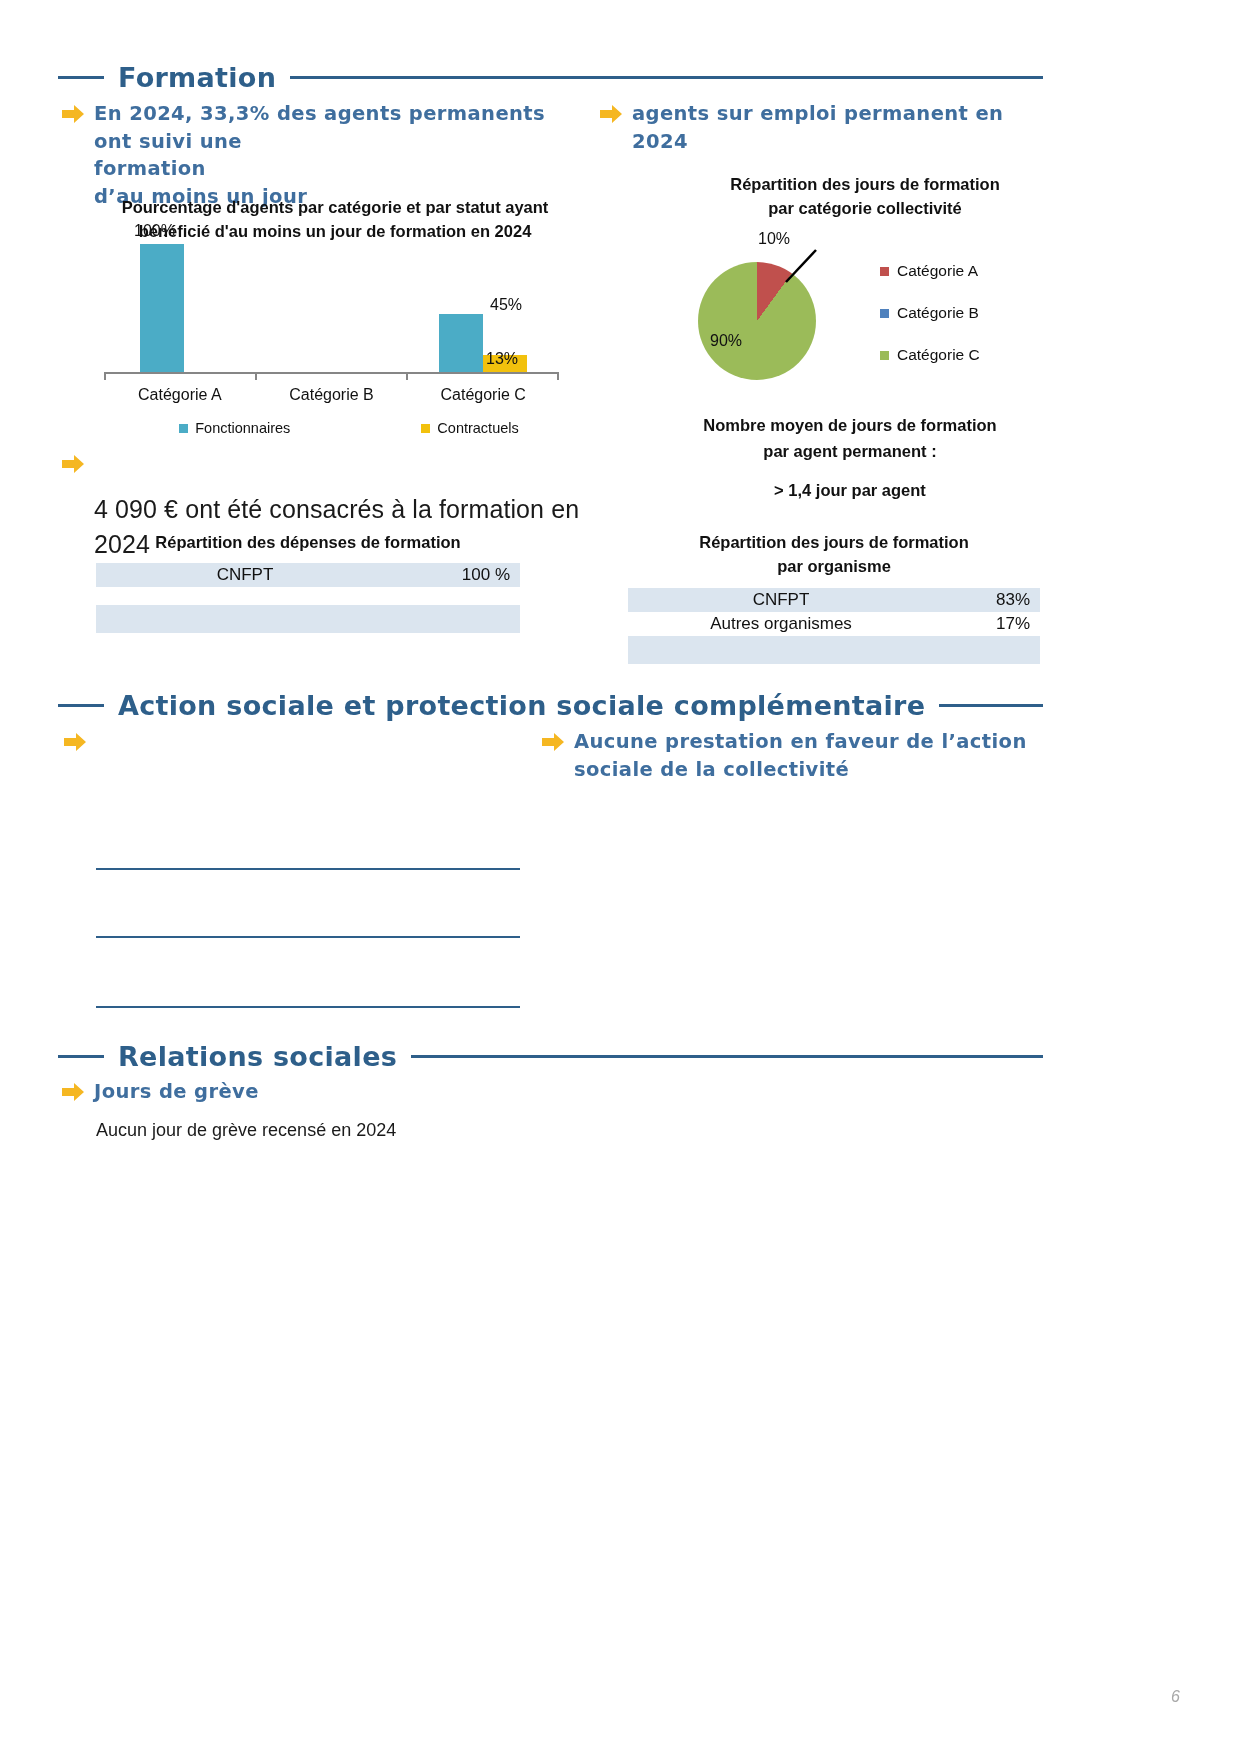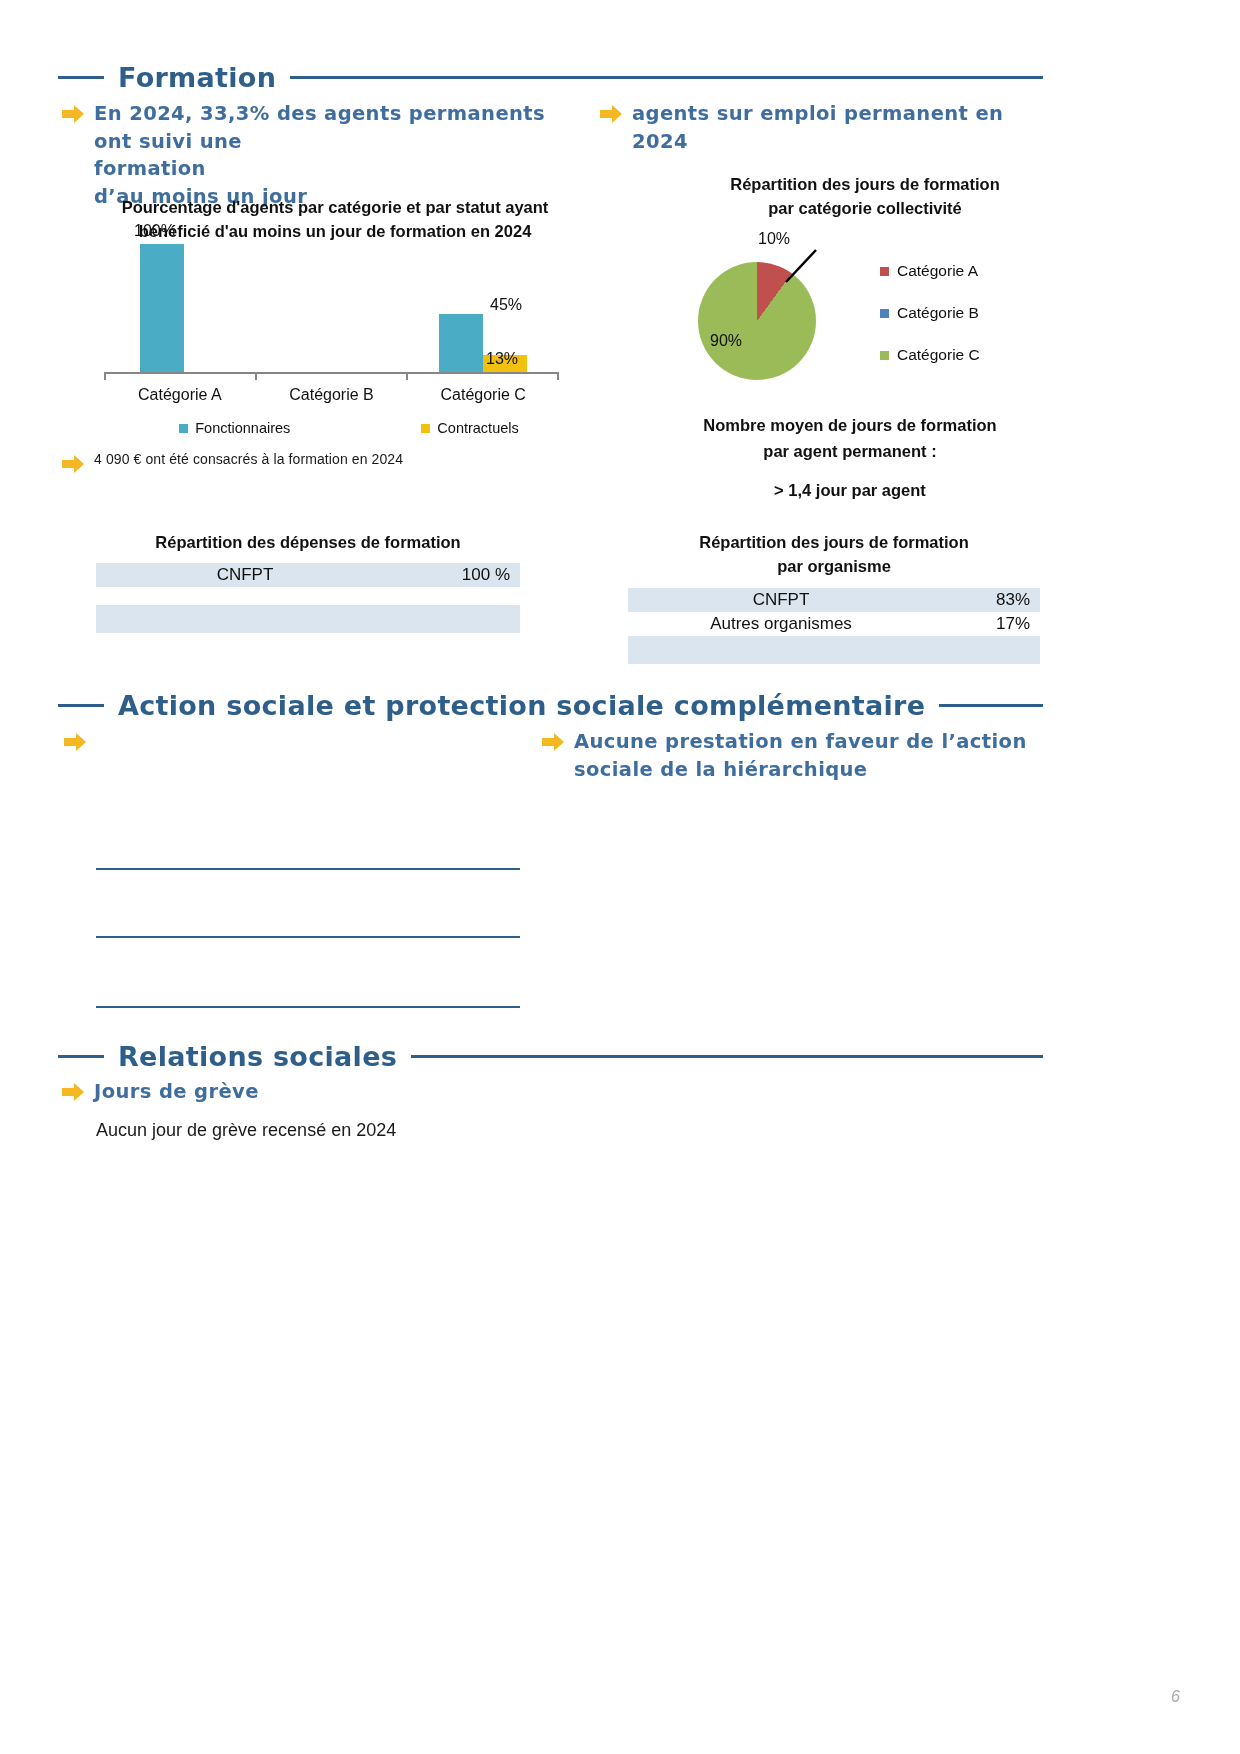--- a/index.html
+++ b/index.html
@@ -61,24 +61,25 @@
   }
   .bullet-blue {
     font-family: "DejaVu Sans", sans-serif;
     font-weight: bold;
     font-size: 19.5px;
     line-height: 1.42;
     color: #3f6e9e;
     letter-spacing: 0.4px;
   }
   .bullet-black {
-    font-size: 14px;
+    font-size: 25px;
     line-height: 1.4;
     color: #1a1a1a;
     letter-spacing: 0.1px;
+    margin-top: 42px;
   }
 
   
   .chart-title {
     position: absolute;
     font-weight: bold;
     font-size: 16.5px;
     line-height: 1.45;
     color: #111;
     text-align: center;
@@ -426,21 +427,21 @@
   </svg>
   <div class="bullet-blue"></div>
 </div>
 
 <div class="bullet-row" style="left:542px; top:728px; width:500px;">
   <svg class="arrow-icon" viewBox="0 0 22 20">
     <path d="M0 6 H12 V1 L22 10 L12 19 V14 H0 Z" fill="#f5b722"></path>
   </svg>
   <div class="bullet-blue">
     <div>Aucune prestation en faveur de l’action</div>
-    <div>sociale de la hiérarchique</div>
+    <div>sociale de la collectivité</div>
   </div>
 </div>
 
 <div class="blank-rule" style="top:868px;"></div>
 <div class="blank-rule" style="top:936px;"></div>
 <div class="blank-rule" style="top:1006px;"></div>
 
 <div class="section-head" style="top:1041px;">
   <span class="rule-left"></span>
   <span class="sec-title">Relations sociales</span>

